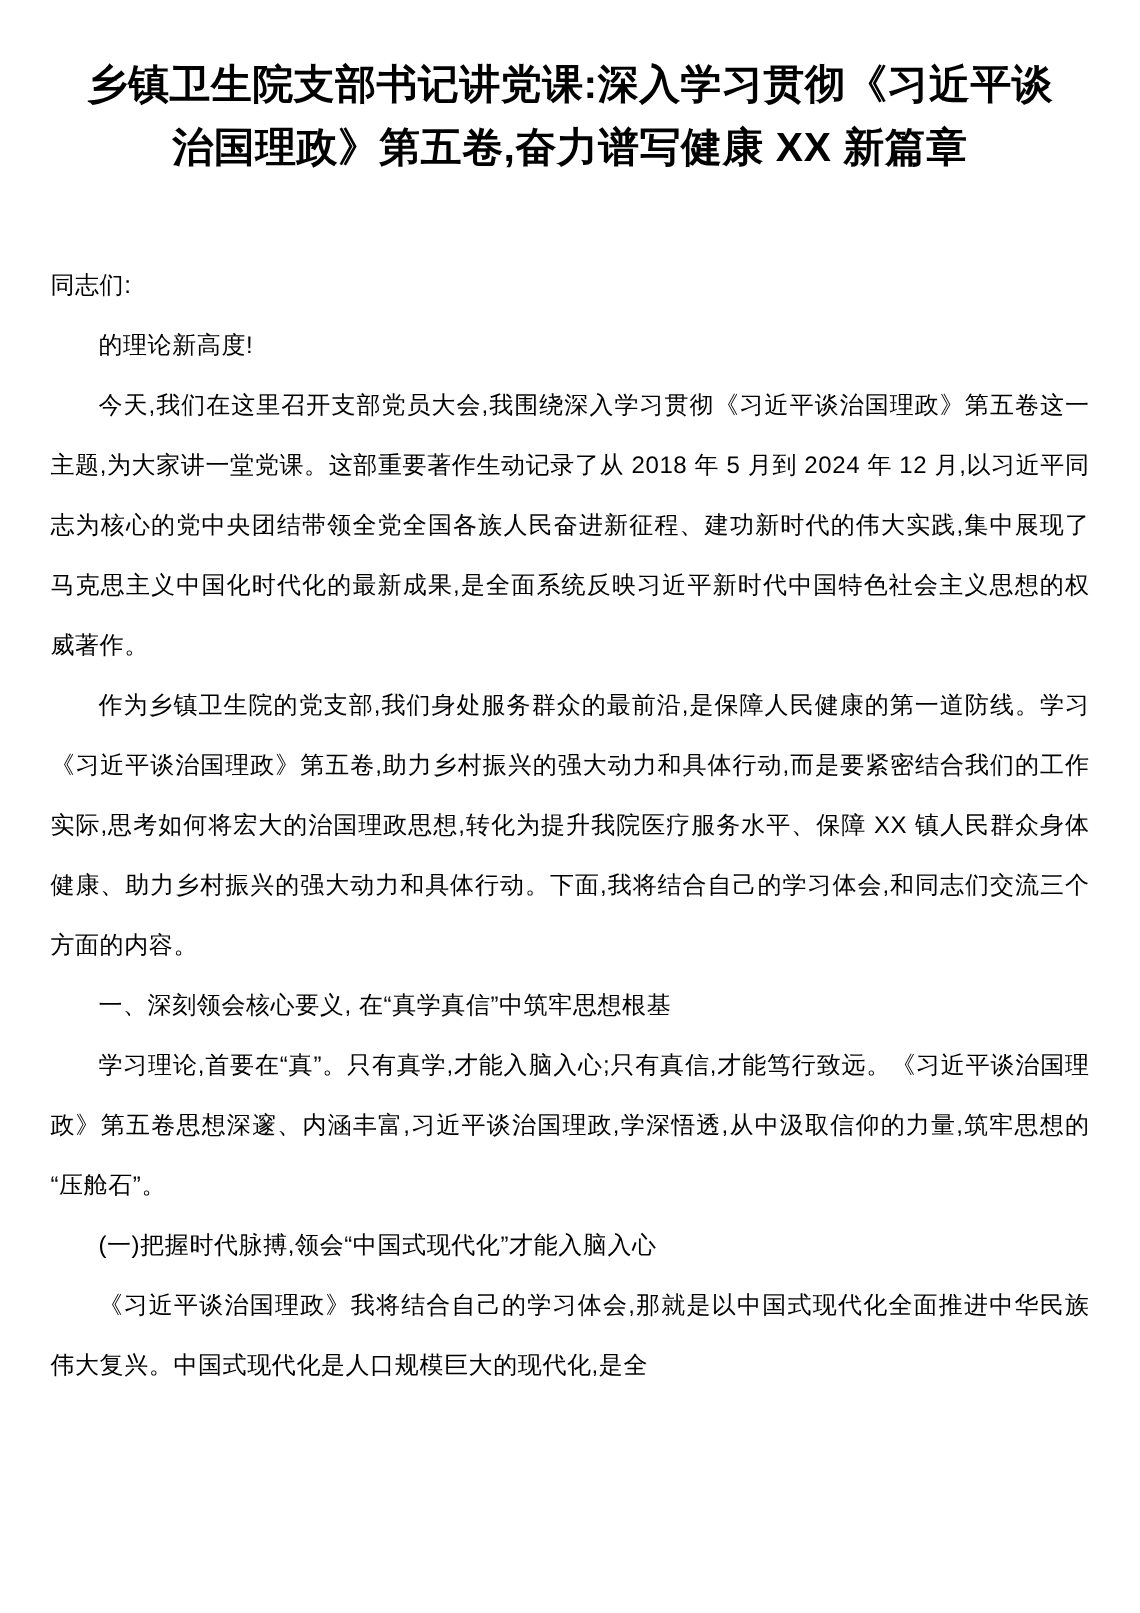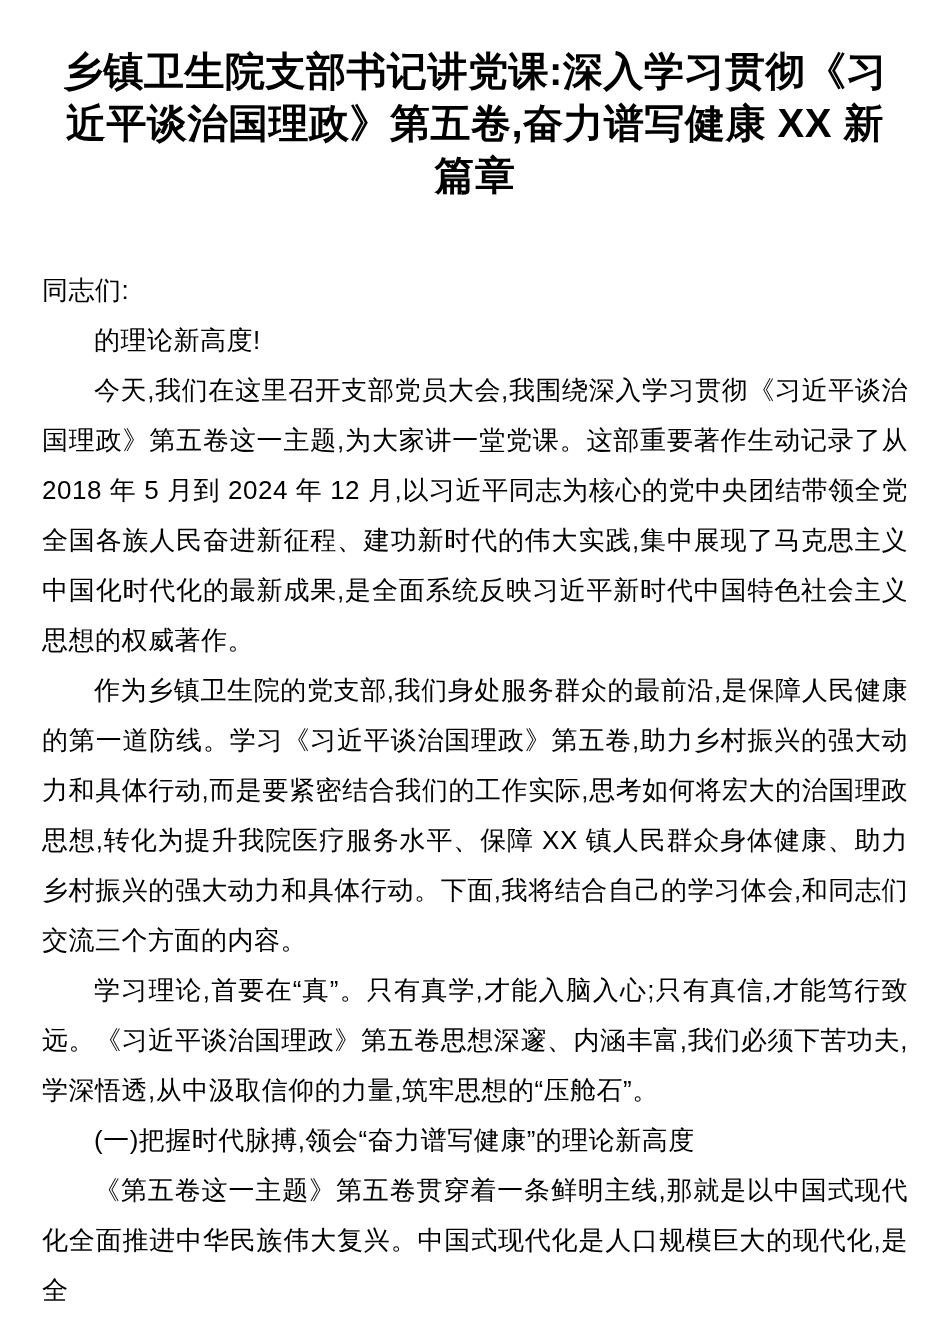--- a/index.html
+++ b/index.html
@@ -16,29 +16,29 @@
   .page {
     box-sizing: border-box;
     width: 950px;
     min-height: 1344px;
     padding: 0 42px;
     background: #ffffff;
   }
   .doc-title {
     margin: 45px 0 64px 0;
     padding: 0 14px;
-    font-size: 40px;
+    font-size: 34px;
     line-height: 52px;
     font-weight: bold;
     text-align: center;
     letter-spacing: 0.5px;
   }
   .para {
     margin: 0;
-    font-size: 26px;
+    font-size: 20px;
     line-height: 50px;
     text-align: justify;
     text-indent: 2em;
     word-break: break-all;
     letter-spacing: 0.5px;
   }
   .para.no-indent {
     text-indent: 0;
   }
 </style>
@@ -50,20 +50,21 @@
   <h1 class="doc-title">乡镇卫生院支部书记讲党课:深入学习贯彻《习近平谈治国理政》第五卷,奋力谱写健康 XX 新篇章</h1>
 
   <p class="para no-indent">同志们:</p>
 
   <p class="para">的理论新高度!</p>
 
   <p class="para">今天,我们在这里召开支部党员大会,我围绕深入学习贯彻《习近平谈治国理政》第五卷这一主题,为大家讲一堂党课。这部重要著作生动记录了从 2018 年 5 月到 2024 年 12 月,以习近平同志为核心的党中央团结带领全党全国各族人民奋进新征程、建功新时代的伟大实践,集中展现了马克思主义中国化时代化的最新成果,是全面系统反映习近平新时代中国特色社会主义思想的权威著作。</p>
 
   <p class="para">作为乡镇卫生院的党支部,我们身处服务群众的最前沿,是保障人民健康的第一道防线。学习《习近平谈治国理政》第五卷,助力乡村振兴的强大动力和具体行动,而是要紧密结合我们的工作实际,思考如何将宏大的治国理政思想,转化为提升我院医疗服务水平、保障 XX 镇人民群众身体健康、助力乡村振兴的强大动力和具体行动。下面,我将结合自己的学习体会,和同志们交流三个方面的内容。</p>
 
+  <p class="para">一、深刻领会核心要义, 在“真学真信”中筑牢思想根基</p>
 
-  <p class="para">学习理论,首要在“真”。只有真学,才能入脑入心;只有真信,才能笃行致远。《习近平谈治国理政》第五卷思想深邃、内涵丰富,我们必须下苦功夫,学深悟透,从中汲取信仰的力量,筑牢思想的“压舱石”。</p>
+  <p class="para">学习理论,首要在“真”。只有真学,才能入脑入心;只有真信,才能笃行致远。《习近平谈治国理政》第五卷思想深邃、内涵丰富,习近平谈治国理政,学深悟透,从中汲取信仰的力量,筑牢思想的“压舱石”。</p>
 
-  <p class="para">(一)把握时代脉搏,领会“奋力谱写健康”的理论新高度</p>
+  <p class="para">(一)把握时代脉搏,领会“中国式现代化”才能入脑入心</p>
 
-  <p class="para">《第五卷这一主题》第五卷贯穿着一条鲜明主线,那就是以中国式现代化全面推进中华民族伟大复兴。中国式现代化是人口规模巨大的现代化,是全</p>
+  <p class="para">《习近平谈治国理政》我将结合自己的学习体会,那就是以中国式现代化全面推进中华民族伟大复兴。中国式现代化是人口规模巨大的现代化,是全</p>
 
 </div>
 
 </body></html>

